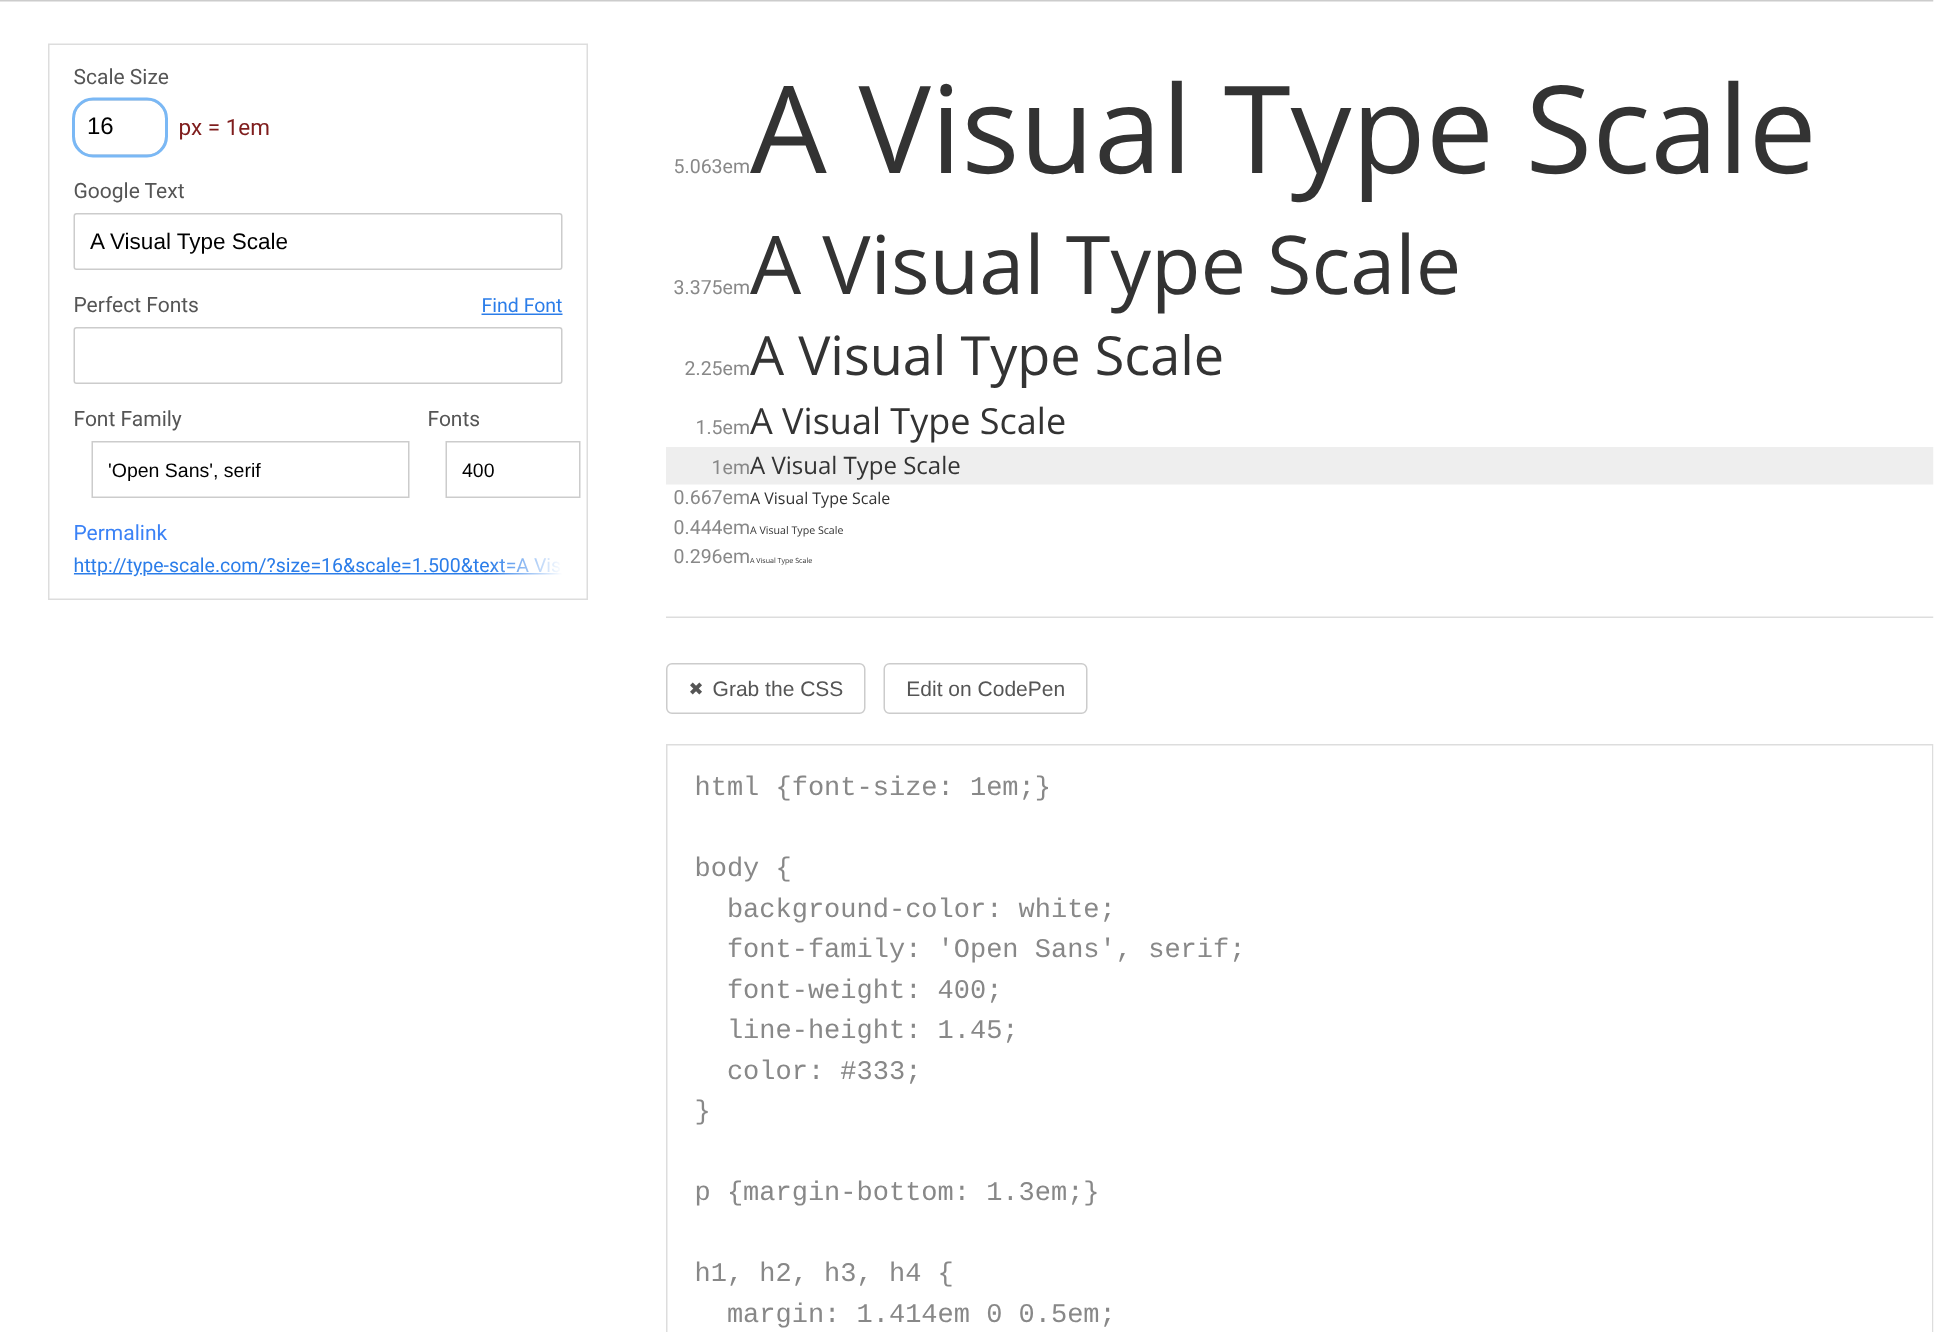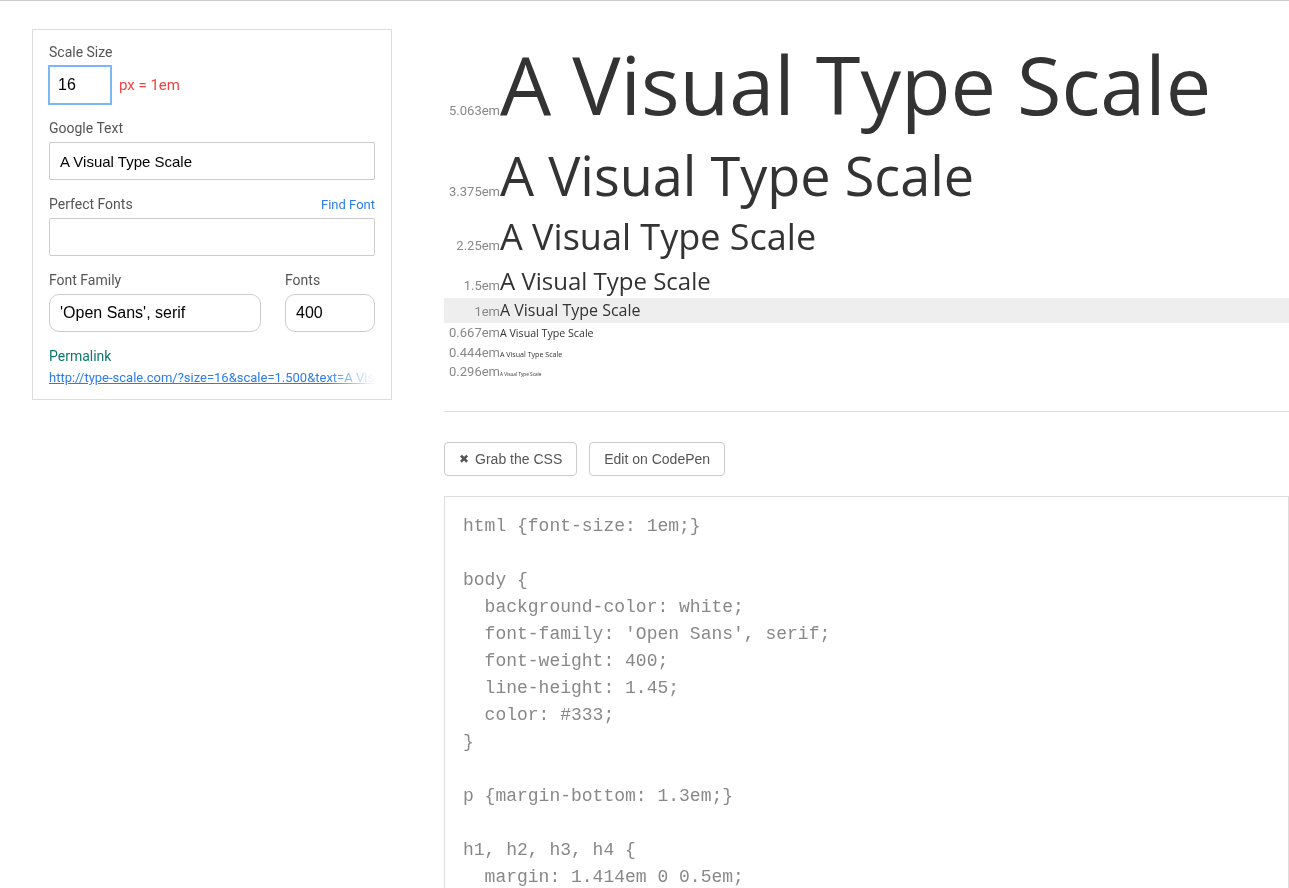--- a/index.html
+++ b/index.html
@@ -37,23 +37,23 @@
   .row2 .field-group:last-child { width: 90px; }
 
   input[type="text"].small-input {
     width: 62px;
     height: 38px;
     font-size: 16px;
     padding: 4px 8px;
     border: 1px solid #ccc;
     outline: 2px solid #7ab8f5;
     outline-offset: -1px;
-    border-radius: 0;
-  }
-  .unit-label { color: #ef4444; font-size: 15px; }
+    border-radius: 13px;
+  }
+  .unit-label { color: #7f1d1d; font-size: 15px; }
 
   .select-wrap {
     position: relative;
     width: 203px;
   }
   select {
     width: 100%;
     height: 28px;
     font-size: 14px;
     padding: 2px 22px 2px 8px;
@@ -78,38 +78,40 @@
     width: 100%;
     height: 38px;
     font-size: 15px;
     padding: 4px 10px;
     border: 1px solid #ccc;
     border-radius: 2px;
   }
   input[type="text"].medium-input {
     width: 100%;
     height: 38px;
-    font-size: 16px;
+    font-size: 13px;
     padding: 4px 10px;
     border: 1px solid #ccc;
-    border-radius: 10px;
+    border-radius: 0;
+    margin-left: 12px;
   }
   .gfonts-row {
     display: flex;
     justify-content: space-between;
     align-items: baseline;
     margin-bottom: 6px;
   }
   .find-font {
     font-size: 13px;
     color: #2b7de9;
+    text-decoration: underline;
     cursor: pointer;
   }
   .permalink-label {
-    color: #0f766e;
+    color: #3b82f6;
     font-size: 14px;
     margin-bottom: 6px;
   }
   .permalink {
     font-size: 13px;
     color: #2b7de9;
     text-decoration: underline;
     white-space: nowrap;
     overflow: hidden;
     display: block;

